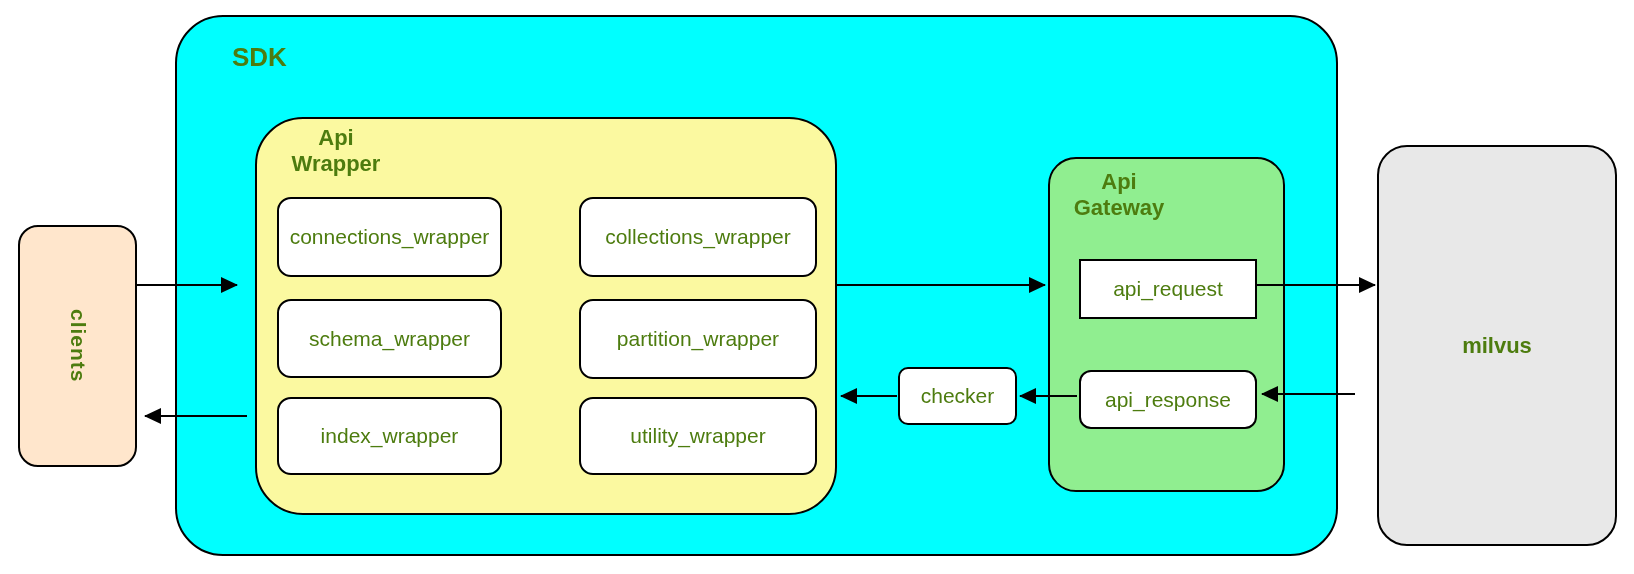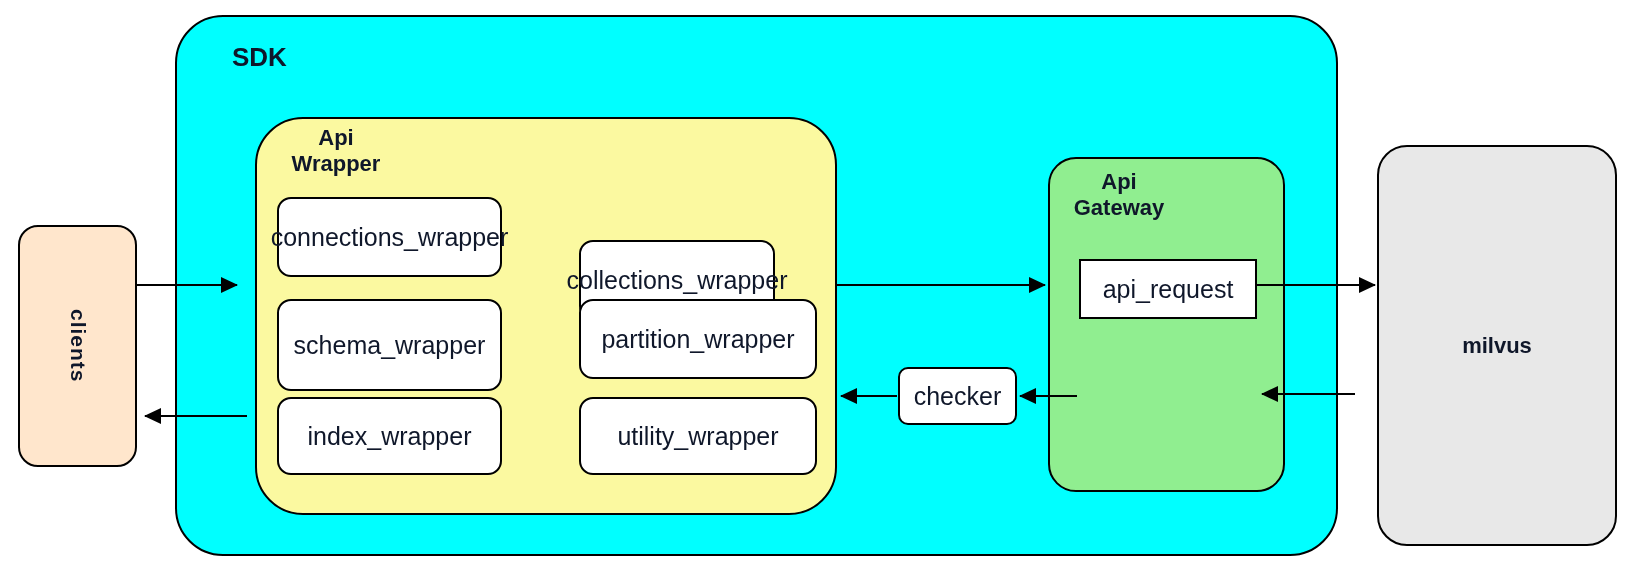--- a/index.html
+++ b/index.html
@@ -2,21 +2,21 @@
 <html style="--clients-fill: #FFE6CC; --sdk-fill: #00FFFF; --wrapper-fill: #FBF9A0; --gateway-fill: #90EE90; --milvus-fill: #E8E8E8; --node-fill: #FFFFFF; --border: #000000;"><head>
 <meta charset="utf-8">
 <style>
   html, body { margin: 0; padding: 0; background: #ffffff; }
   #canvas {
     position: relative;
     width: 1634px;
     height: 574px;
     background: #ffffff;
     font-family: "Liberation Sans", sans-serif;
-    color: #0f172a;
+    color: #4d7c0f;
     overflow: hidden;
   }
   .node {
     position: absolute;
     border: 2px solid var(--border, #000);
     box-sizing: border-box;
   }
   
   .clients {
     left: 18px; top: 225px; width: 119px; height: 242px;
@@ -58,25 +58,25 @@
     background: var(--milvus-fill); border-radius: 30px;
     display: flex; align-items: center; justify-content: center;
   }
   .milvus-label { font-weight: bold; font-size: 22px; }
   
   .leaf {
     position: absolute;
     background: var(--node-fill); border: 2px solid var(--border, #000);
     border-radius: 14px; box-sizing: border-box;
     display: flex; align-items: center; justify-content: center;
-    font-size: 25px;
+    font-size: 21px;
   }
   .w-item-0 { left: 20px;  top: 78px;  width: 225px; height: 80px; }
-  .w-item-1 { left: 322px; top: 78px;  width: 196px; height: 80px; margin-top: 43px; }
-  .w-item-2 { left: 20px;  top: 180px; width: 225px; height: 92px; }
+  .w-item-1 { left: 322px; top: 78px;  width: 238px; height: 80px; }
+  .w-item-2 { left: 20px;  top: 180px; width: 225px; height: 79px; }
   .w-item-3 { left: 322px; top: 180px; width: 238px; height: 80px; text-align: center; }
   .w-item-4 { left: 20px;  top: 278px; width: 225px; height: 78px; text-align: center; }
   .w-item-5 { left: 322px; top: 278px; width: 238px; height: 78px; text-align: right; }
   .checker {
     left: 898px; top: 367px; width: 119px; height: 58px;
     border-radius: 10px; position: absolute;
   }
   .g-item-0 { left: 29px; top: 100px; width: 178px; height: 60px; border-radius: 0; }
   .g-item-1 { left: 29px; top: 211px; width: 178px; height: 59px; border-radius: 12px; }
   
@@ -118,20 +118,21 @@
     <div class="leaf w-item-4">index_wrapper</div>
     <div class="leaf w-item-5">utility_wrapper</div>
   </div>
 
   <div class="leaf checker">checker</div>
 
   <div class="node api-gateway">
     <div class="api-gateway-label">Api
 Gateway</div>
     <div class="leaf g-item-0">api_request</div>
+    <div class="leaf g-item-1">api_response</div>
   </div>
 
   <div class="node clients">
     <div class="clients-label">clients</div>
   </div>
 
   <div class="node milvus">
     <div class="milvus-label">milvus</div>
   </div>
 

